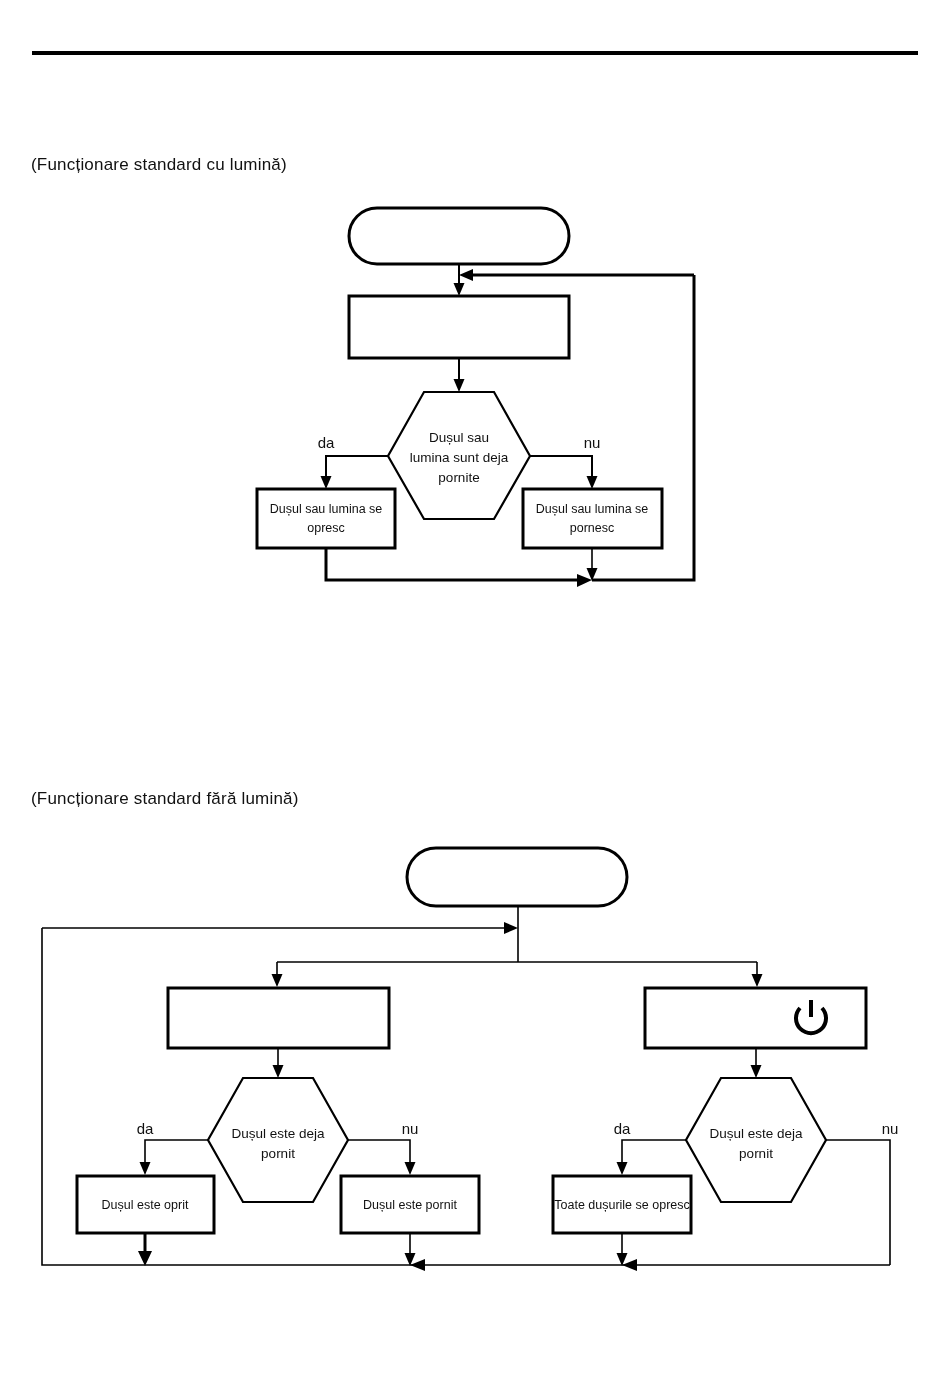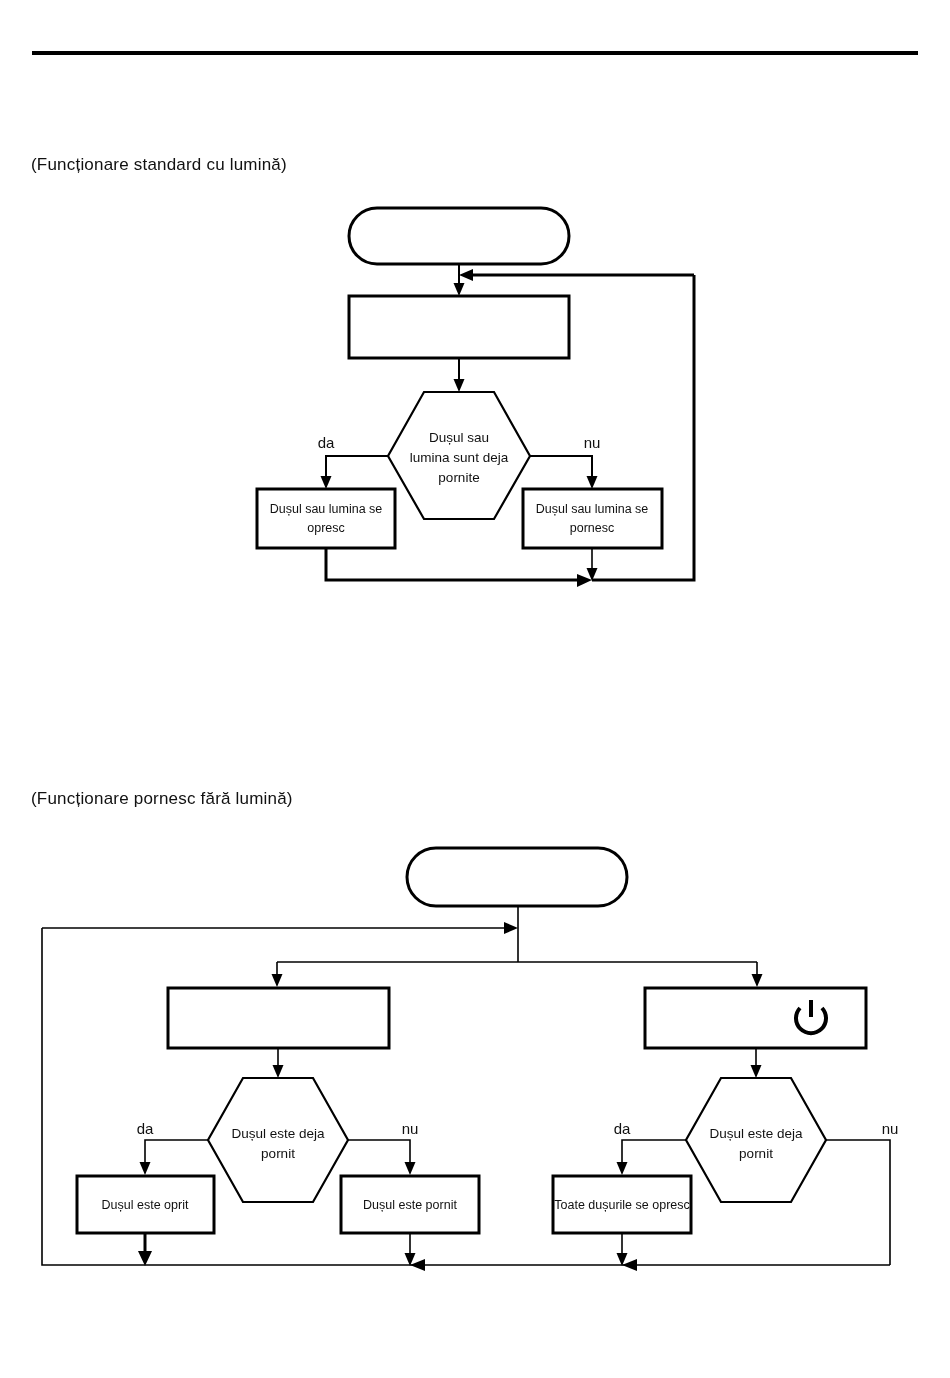--- a/index.html
+++ b/index.html
@@ -95,21 +95,21 @@
 
     <polyline class="ln t3" points="326,548 326,580 580,580"></polyline>
     <polygon class="ar" points="592,580 577,574 577,587"></polygon>
 
     <line class="ln t15" x1="592" y1="548" x2="592" y2="572"></line>
     <polygon class="ar" points="592,581 586.5,568 597.5,568"></polygon>
 
     <polyline class="ln t3" points="592,580 694,580 694,275"></polyline>
   </svg>
 
-  <div class="caption" id="caption-2">(Funcționare pornesc fără lumină)</div>
+  <div class="caption" id="caption-2">(Funcționare standard fără lumină)</div>
 
   <svg class="flow" id="flow-2" width="950" height="1378" style="top:0">
 
     <rect class="shp thick" x="407" y="848" width="220" height="58" rx="29" ry="29"></rect>
 
     <line class="ln t15" x1="518" y1="906" x2="518" y2="962"></line>
 
     <polyline class="ln t15" points="42,928 507,928"></polyline>
     <polygon class="ar" points="518,928 504,922 504,934"></polygon>
 

